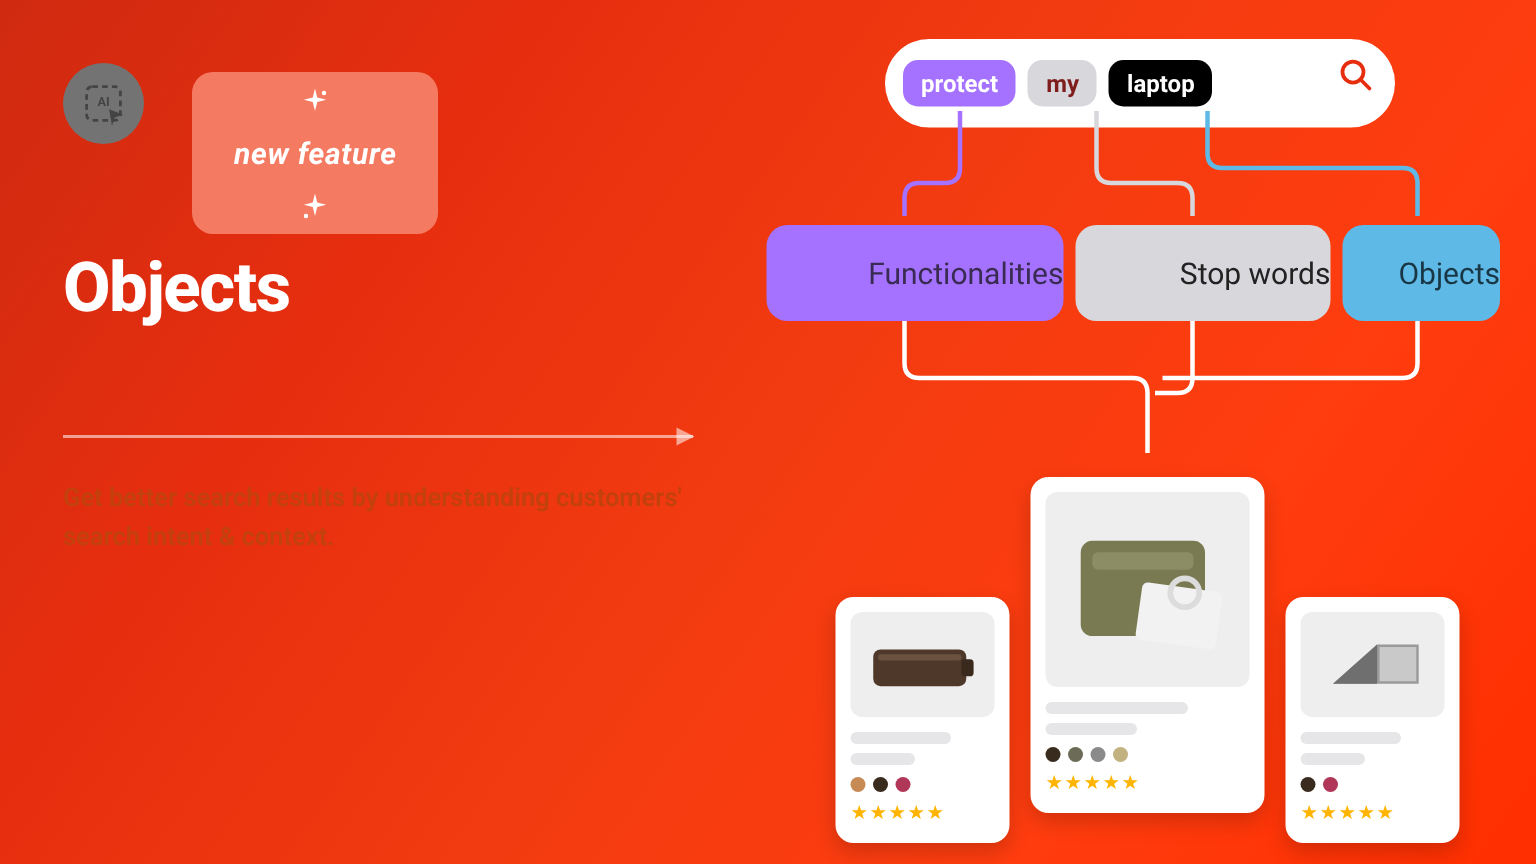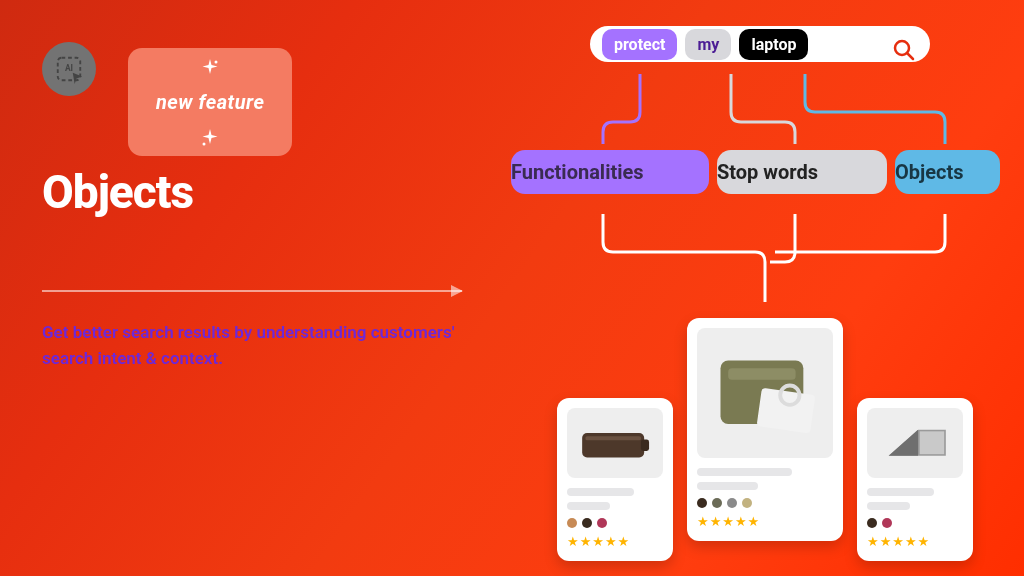--- a/index.html
+++ b/index.html
@@ -40,53 +40,53 @@
     position: absolute; left: 42px; top: 290px; width: 420px; height: 2px;
     background: rgba(255,255,255,.55);
   }
   .divider-arrow::after {
     content: ""; position: absolute; right: -1px; top: -5px;
     border-left: 12px solid rgba(255,255,255,.55);
     border-top: 6px solid transparent; border-bottom: 6px solid transparent;
   }
   .subheadline {
     position: absolute; left: 42px; top: 320px; width: 420px;
-    color: #6d28d9; font-size: 17px; font-weight: 600; line-height: 1.5;
+    color: #c2410c; font-size: 17px; font-weight: 600; line-height: 1.5;
   }
 
   
   .diagram { position: absolute; left: 495px; top: 22px; width: 510px; height: 540px; }
 
   
   .search-bar {
-    position: absolute; left: 95px; top: 4px; width: 340px; height: 36px;
+    position: absolute; left: 95px; top: 4px; width: 340px; height: 59px;
     background: #fff; border-radius: 999px;
     display: flex; align-items: center; gap: 8px; padding: 0 48px 0 12px;
   }
   .chip {
     border-radius: 10px; padding: 6px 12px; font-weight: 700; font-size: 16px;
-    color: #4c1d95;
+    color: #7f1d1d;
   }
   .chip.purple { background: #a472ff; color: #fff; }
   .chip.grey   { background: #d8d8dc; }
   .chip.blue   { background: #000000; color: #fff; }
   .search-icon {
     position: absolute; right: 14px; top: 12px; width: 24px; height: 24px;
   }
   .search-icon svg { width: 100%; height: 100%; }
 
   
   .connectors { position: absolute; left: 0; top: 0; width: 510px; height: 540px; pointer-events: none; }
   .connectors path, .connectors line { fill: none; stroke-width: 3; }
 
   
   .cat {
-    position: absolute; top: 128px; height: 44px; border-radius: 14px;
-    display: flex; align-items: center; justify-content: flex-start;
-    font-weight: 700; font-size: 20px; color: #222;
+    position: absolute; top: 128px; height: 64px; border-radius: 14px;
+    display: flex; align-items: center; justify-content: flex-end;
+    font-weight: 400; font-size: 20px; color: #222;
   }
   .cat.func { left: 16px;  width: 198px; background: #a472ff; color: #3a2b52; }
   .cat.stop { left: 222px; width: 170px; background: #d8d8dc; }
   .cat.obj  { left: 400px; width: 105px; background: #5fb9e6; color: #183644; }
 
   
   .card {
     position: absolute; background: #fff; border-radius: 12px;
     box-shadow: 0 6px 14px rgba(0,0,0,.18);
     padding: 10px 10px 12px 10px;

